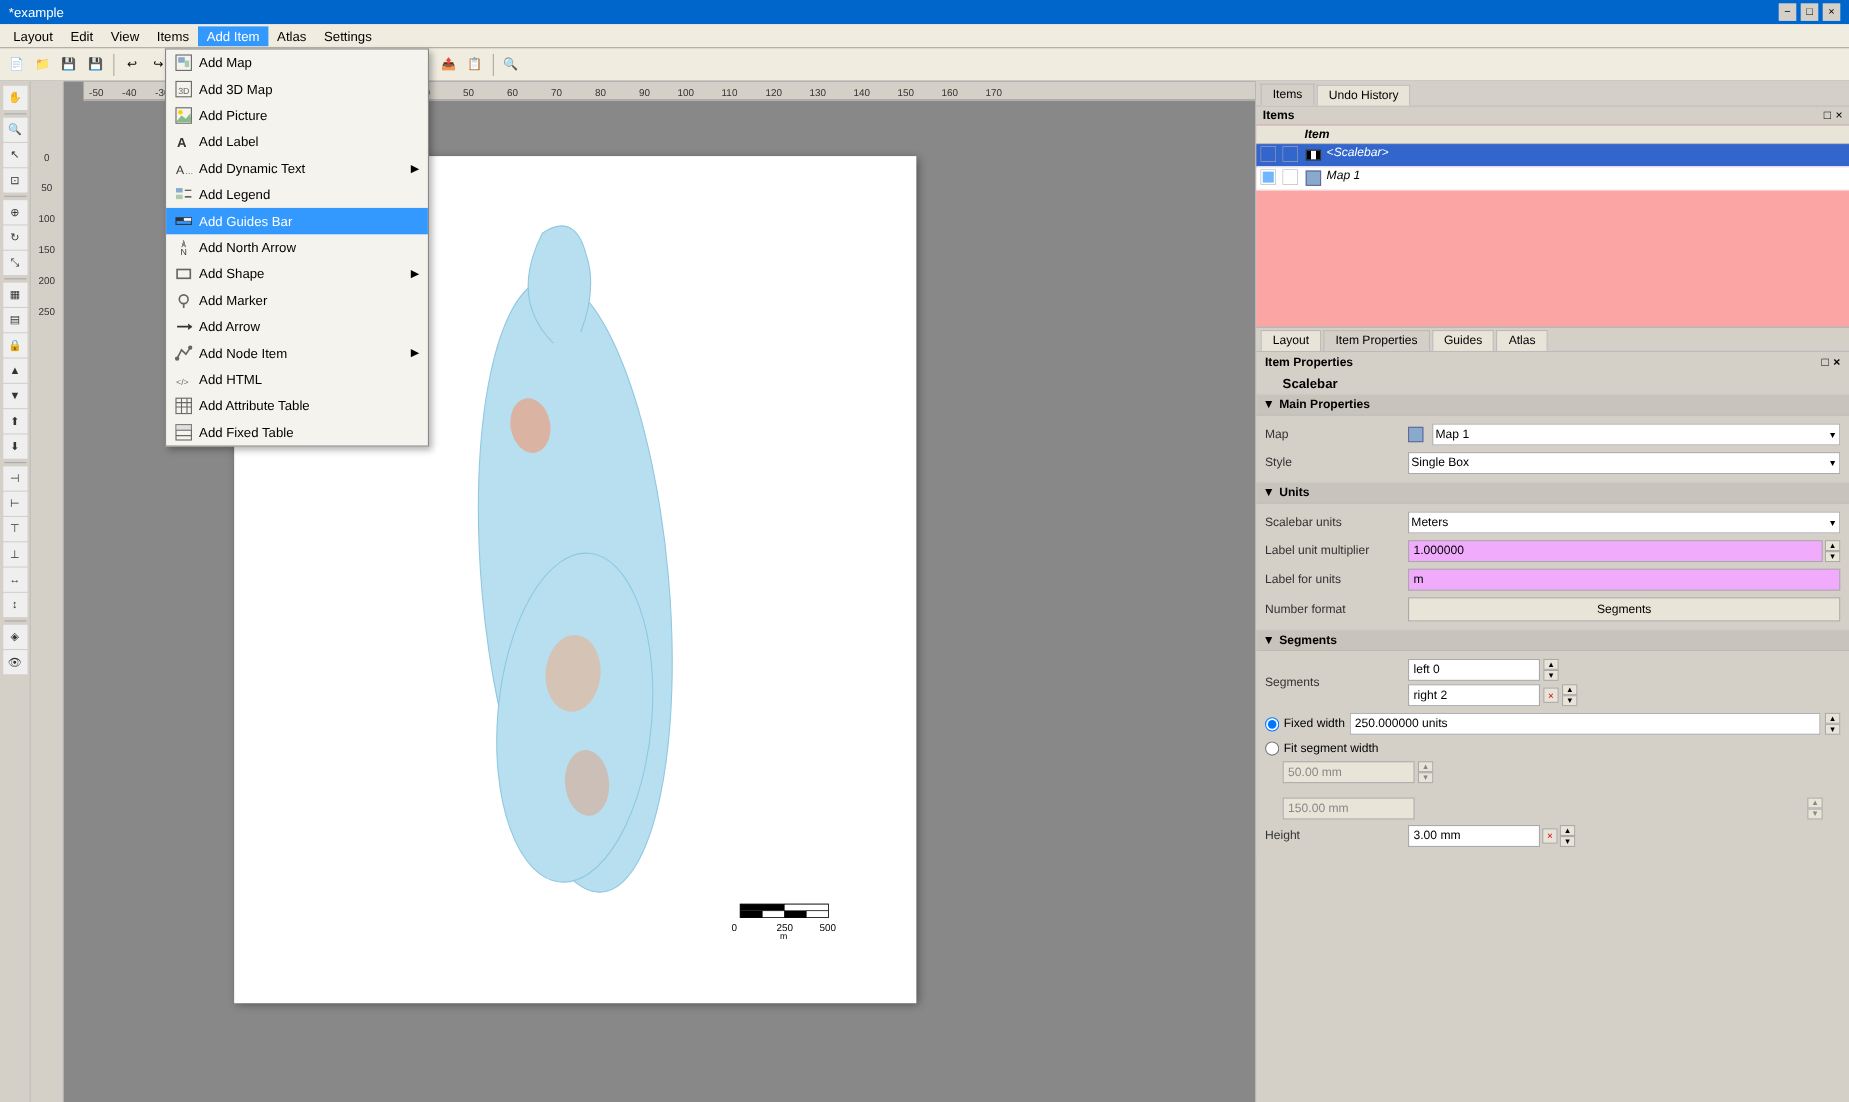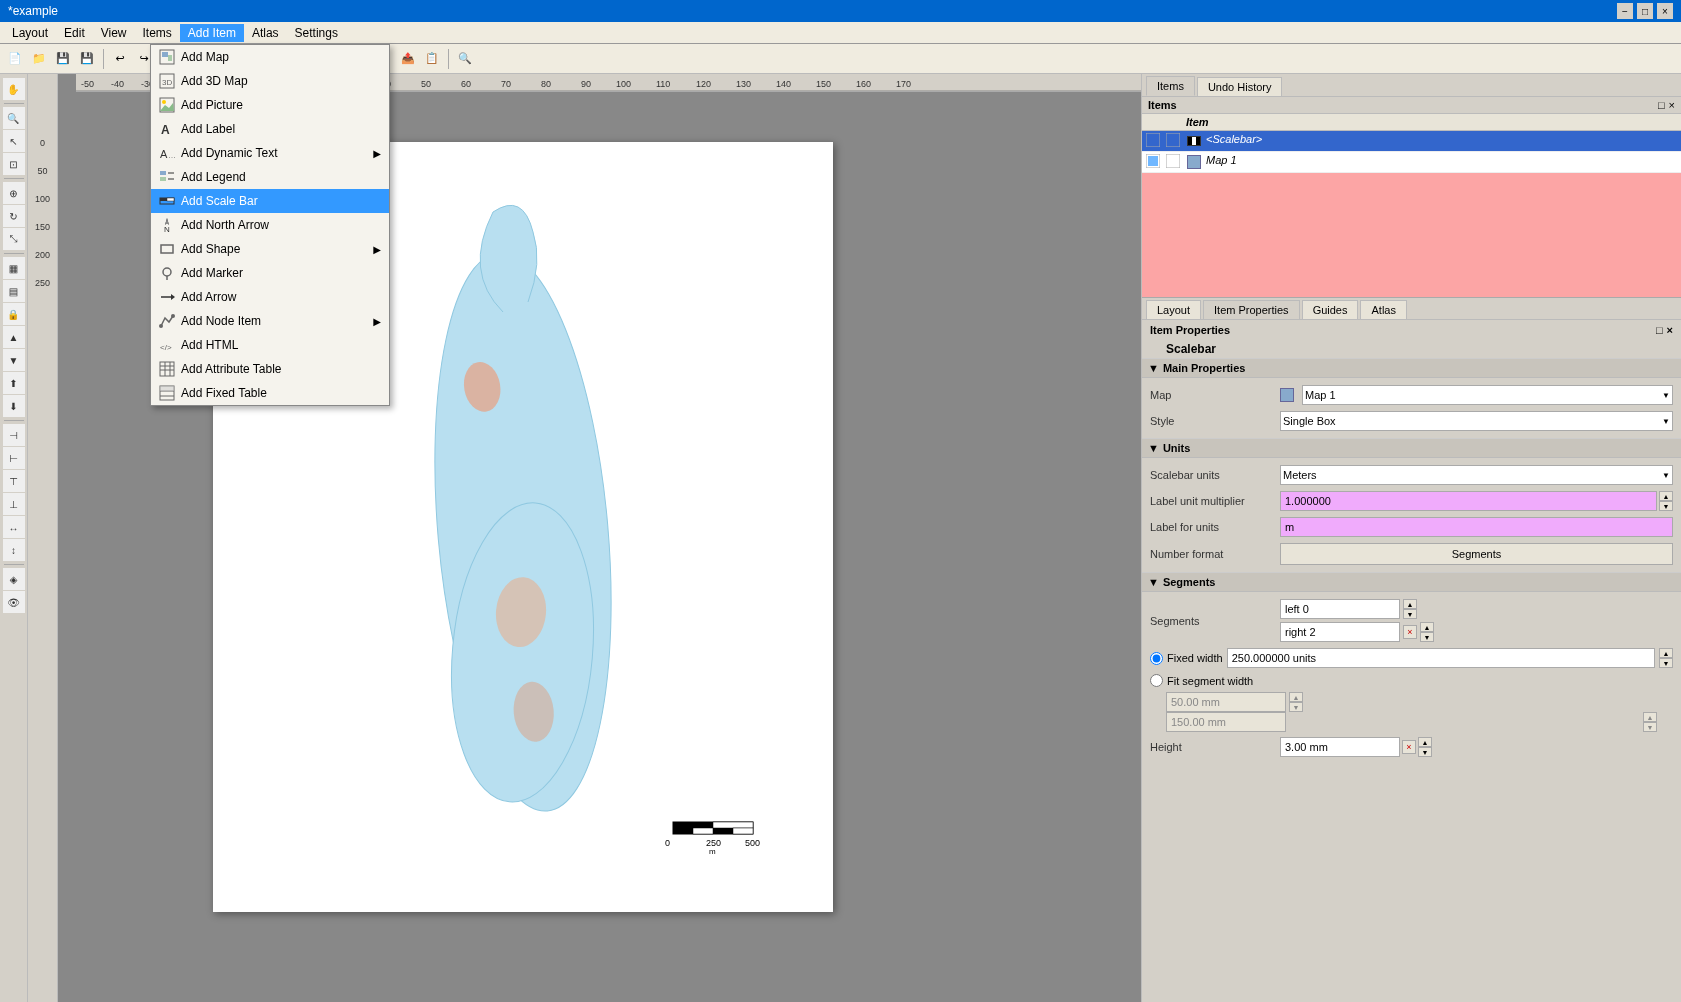--- a/index.html
+++ b/index.html
@@ -431,21 +431,21 @@
           <div class="seg-spinner">
             <button class="seg-spin-btn">▲</button>
             <button class="seg-spin-btn">▼</button>
           </div>
         </div>
         <div class="radio-row">
           <input type="radio" name="width-mode" style="">
           <span>Fit segment width</span>
         </div>
         <div style="padding: 2px 24px;">
-          <div style="display:flex; align-items:flex-start; gap:3px; margin-bottom:0;">
+          <div style="display:flex; align-items:flex-start; gap:3px; margin-bottom:13px;">
             <input class="seg-input" type="text" value="50.00 mm" style="background: rgb(232, 228, 216); color: rgb(136, 136, 136);">
             <div class="seg-spinner">
               <button class="seg-spin-btn" style="color:#888;">▲</button>
               <button class="seg-spin-btn" style="color:#888;">▼</button>
             </div>
           </div>
           <div style="display:flex; align-items:center; gap:5px;justify-content:space-between;">
             <input class="seg-input" type="text" value="150.00 mm" style="background: rgb(232, 228, 216); color: rgb(136, 136, 136);">
             <div class="seg-spinner">
               <button class="seg-spin-btn" style="color:#888;">▲</button>
@@ -529,21 +529,21 @@
     <span>Add Legend</span>
   </div>
   <div class="menu-item active">
     <span class="menu-icon">
       <svg width="16" height="16">
           <rect x="1" y="5" width="14" height="6" fill="none" stroke="#333" stroke-width="1"></rect>
           <rect x="1" y="5" width="7" height="3" fill="#333"></rect>
           <rect x="8" y="5" width="7" height="3" fill="white" stroke="#333" stroke-width="0.5"></rect>
         </svg>
     </span>
-    <span>Add Scale Bar</span>
+    <span>Add Guides Bar</span>
   </div>
   <div class="menu-item">
     <span class="menu-icon">
       <svg width="16" height="16">
           <polygon points="8,1 10,8 8,6 6,8" fill="#333"></polygon>
           <polygon points="8,1 6,8 8,6 10,8" fill="#888"></polygon>
           <text x="5" y="15" font-size="8" fill="#333">N</text>
         </svg>
     </span>
     <span>Add North Arrow</span>

